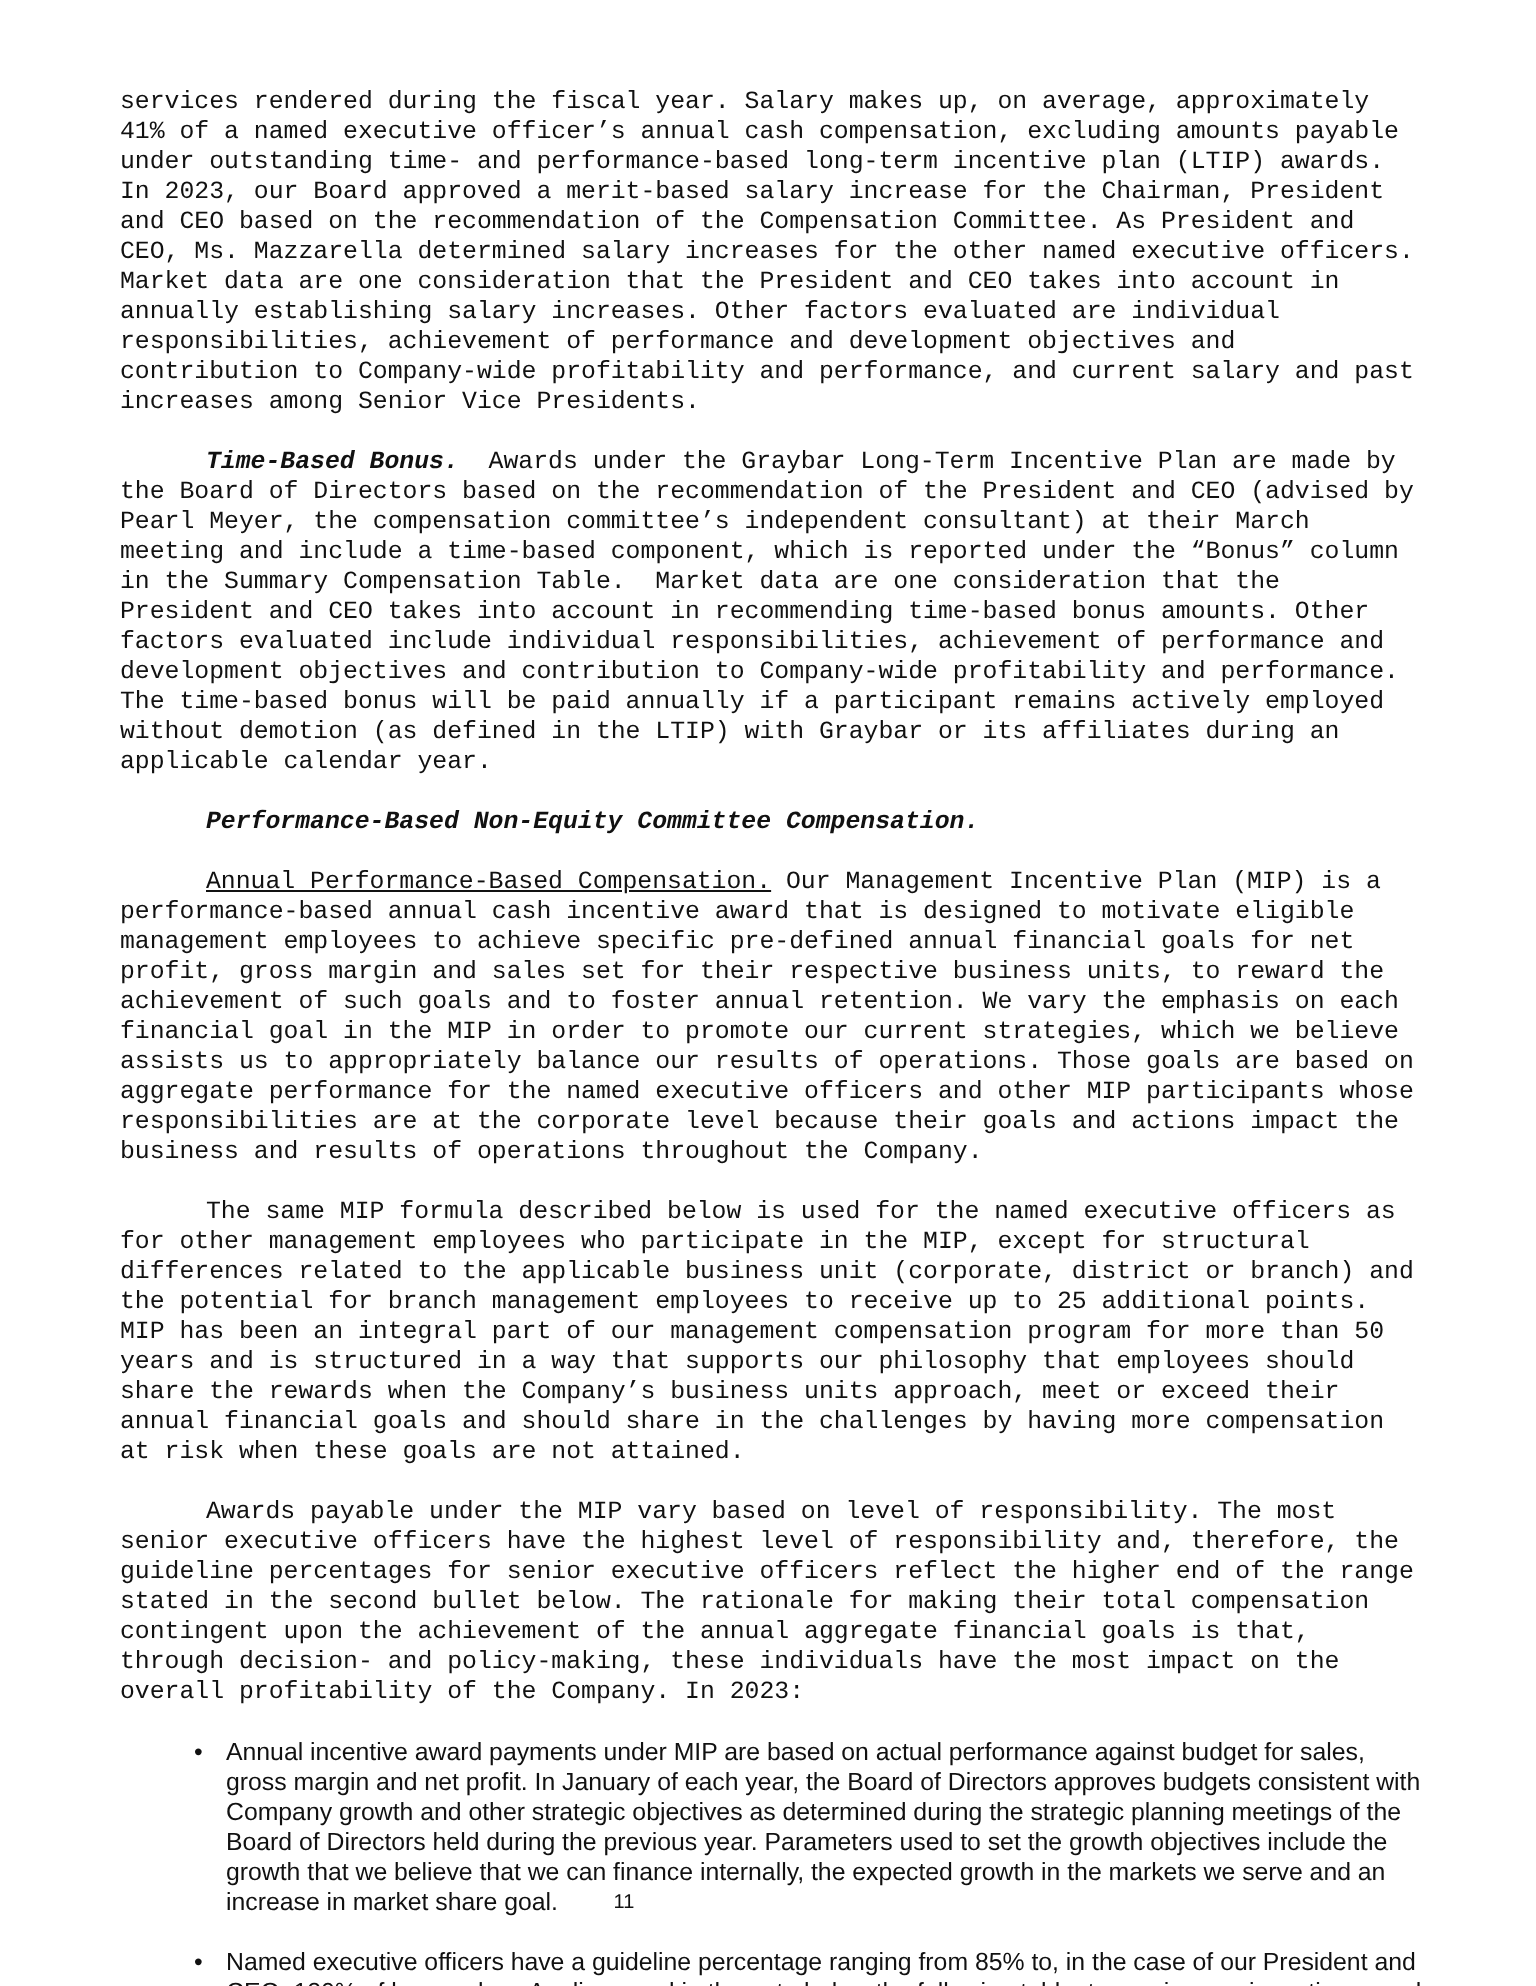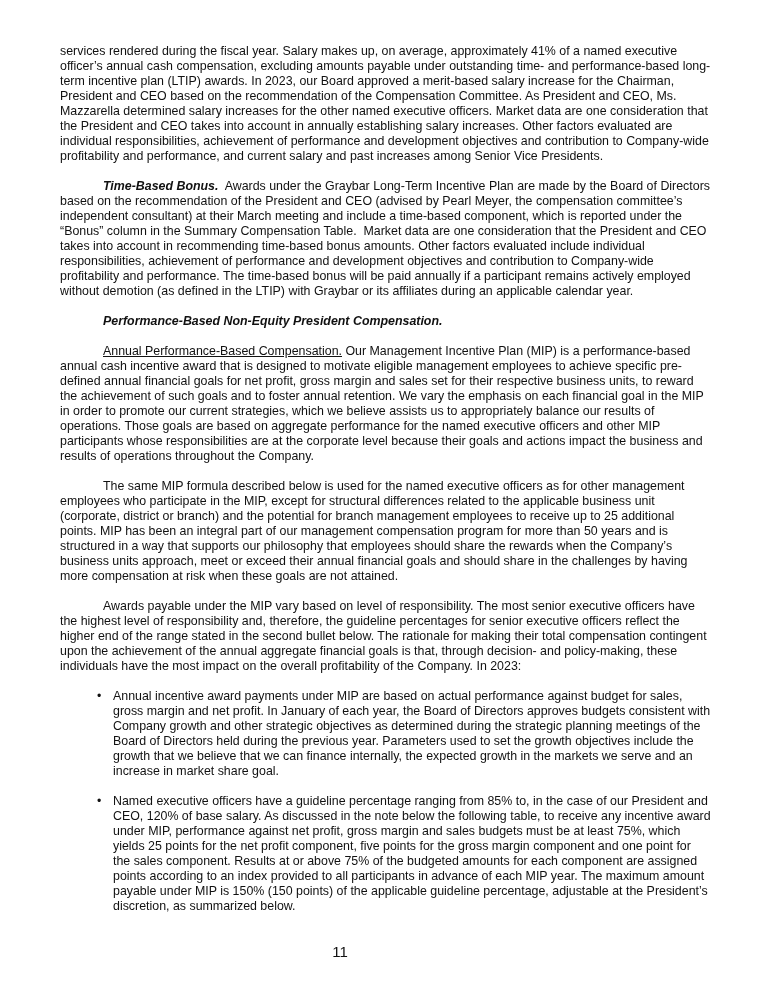--- a/index.html
+++ b/index.html
@@ -1,41 +1,41 @@
 <!DOCTYPE html>
 <html><head>
 <meta charset="utf-8">
 <style>
   html, body { margin: 0; padding: 0; background: #ffffff; }
   body {
     width: 768px; height: 993px; position: relative; overflow: hidden;
     font-family: "Liberation Sans", sans-serif; color: #111; font-size: 12.4px; line-height: 15px;
   }
   .page { position: absolute; left: 60px; top: 44px; width: 651px; }
-  p { margin: 0; text-align: left; }
+  p { margin: 0; text-align: left; font-family: Liberation Mono, monospace; }
   .para { margin-bottom: 15px; }
   .indent { text-indent: 43px; }
   .lead-in { font-weight: bold; font-style: italic; margin-top: 22px; }
   .section-heading { font-weight: bold; font-style: italic; padding-left: 43px; margin-bottom: 15px; }
   .ul-lead { text-decoration: underline; }
   ul.bullets { list-style: none; margin: 0; padding: 0; }
   ul.bullets li { position: relative; padding-left: 53px; margin-bottom: 15px; }
   ul.bullets li .bullet { position: absolute; left: 37px; top: 0; }
-  .page-number { position: absolute; top: 944px; left: 0; width: 624px; text-align: center; font-size: 15px; margin-left: 28px; }
+  .page-number { position: absolute; top: 944px; left: 0; width: 624px; text-align: center; font-size: 10px; }
 </style>
 </head>
 <body>
 
 <div class="page">
 
   <p class="para">services rendered during the fiscal year. Salary makes up, on average, approximately 41% of a named executive officer’s annual cash compensation, excluding amounts payable under outstanding time- and performance-based long-term incentive plan (LTIP) awards. In 2023, our Board approved a merit-based salary increase for the Chairman, President and CEO based on the recommendation of the Compensation Committee. As President and CEO, Ms. Mazzarella determined salary increases for the other named executive officers. Market data are one consideration that the President and CEO takes into account in annually establishing salary increases. Other factors evaluated are individual responsibilities, achievement of performance and development objectives and contribution to Company-wide profitability and performance, and current salary and past increases among Senior Vice Presidents.</p>
 
   <p class="para indent"><span class="lead-in">Time-Based Bonus.</span><span style="white-space: pre-wrap;">  Awards under the Graybar Long-Term Incentive Plan are made by the Board of Directors based on the recommendation of the President and CEO (advised by Pearl Meyer, the compensation committee’s independent consultant) at their March meeting and include a time-based component, which is reported under the “Bonus” column in the Summary Compensation Table.  Market data are one consideration that the President and CEO takes into account in recommending time-based bonus amounts. Other factors evaluated include individual responsibilities, achievement of performance and development objectives and contribution to Company-wide profitability and performance. The time-based bonus will be paid annually if a participant remains actively employed without demotion (as defined in the LTIP) with Graybar or its affiliates during an applicable calendar year.</span></p>
 
-  <p class="section-heading">Performance-Based Non-Equity President Compensation.</p>
+  <p class="section-heading">Performance-Based Non-Equity Committee Compensation.</p>
 
   <p class="para indent"><span class="ul-lead">Annual Performance-Based Compensation.</span><span> Our Management Incentive Plan (MIP) is a performance-based annual cash incentive award that is designed to motivate eligible management employees to achieve specific pre-defined annual financial goals for net profit, gross margin and sales set for their respective business units, to reward the achievement of such goals and to foster annual retention. We vary the emphasis on each financial goal in the MIP in order to promote our current strategies, which we believe assists us to appropriately balance our results of operations. Those goals are based on aggregate performance for the named executive officers and other MIP participants whose responsibilities are at the corporate level because their goals and actions impact the business and results of operations throughout the Company.</span></p>
 
   <p class="para indent">The same MIP formula described below is used for the named executive officers as for other management employees who participate in the MIP, except for structural differences related to the applicable business unit (corporate, district or branch) and the potential for branch management employees to receive up to 25 additional points. MIP has been an integral part of our management compensation program for more than 50 years and is structured in a way that supports our philosophy that employees should share the rewards when the Company’s business units approach, meet or exceed their annual financial goals and should share in the challenges by having more compensation at risk when these goals are not attained.</p>
 
   <p class="para indent">Awards payable under the MIP vary based on level of responsibility. The most senior executive officers have the highest level of responsibility and, therefore, the guideline percentages for senior executive officers reflect the higher end of the range stated in the second bullet below. The rationale for making their total compensation contingent upon the achievement of the annual aggregate financial goals is that, through decision- and policy-making, these individuals have the most impact on the overall profitability of the Company. In 2023:</p>
 
   <ul class="bullets">
     <li>
       <span class="bullet">•</span>

